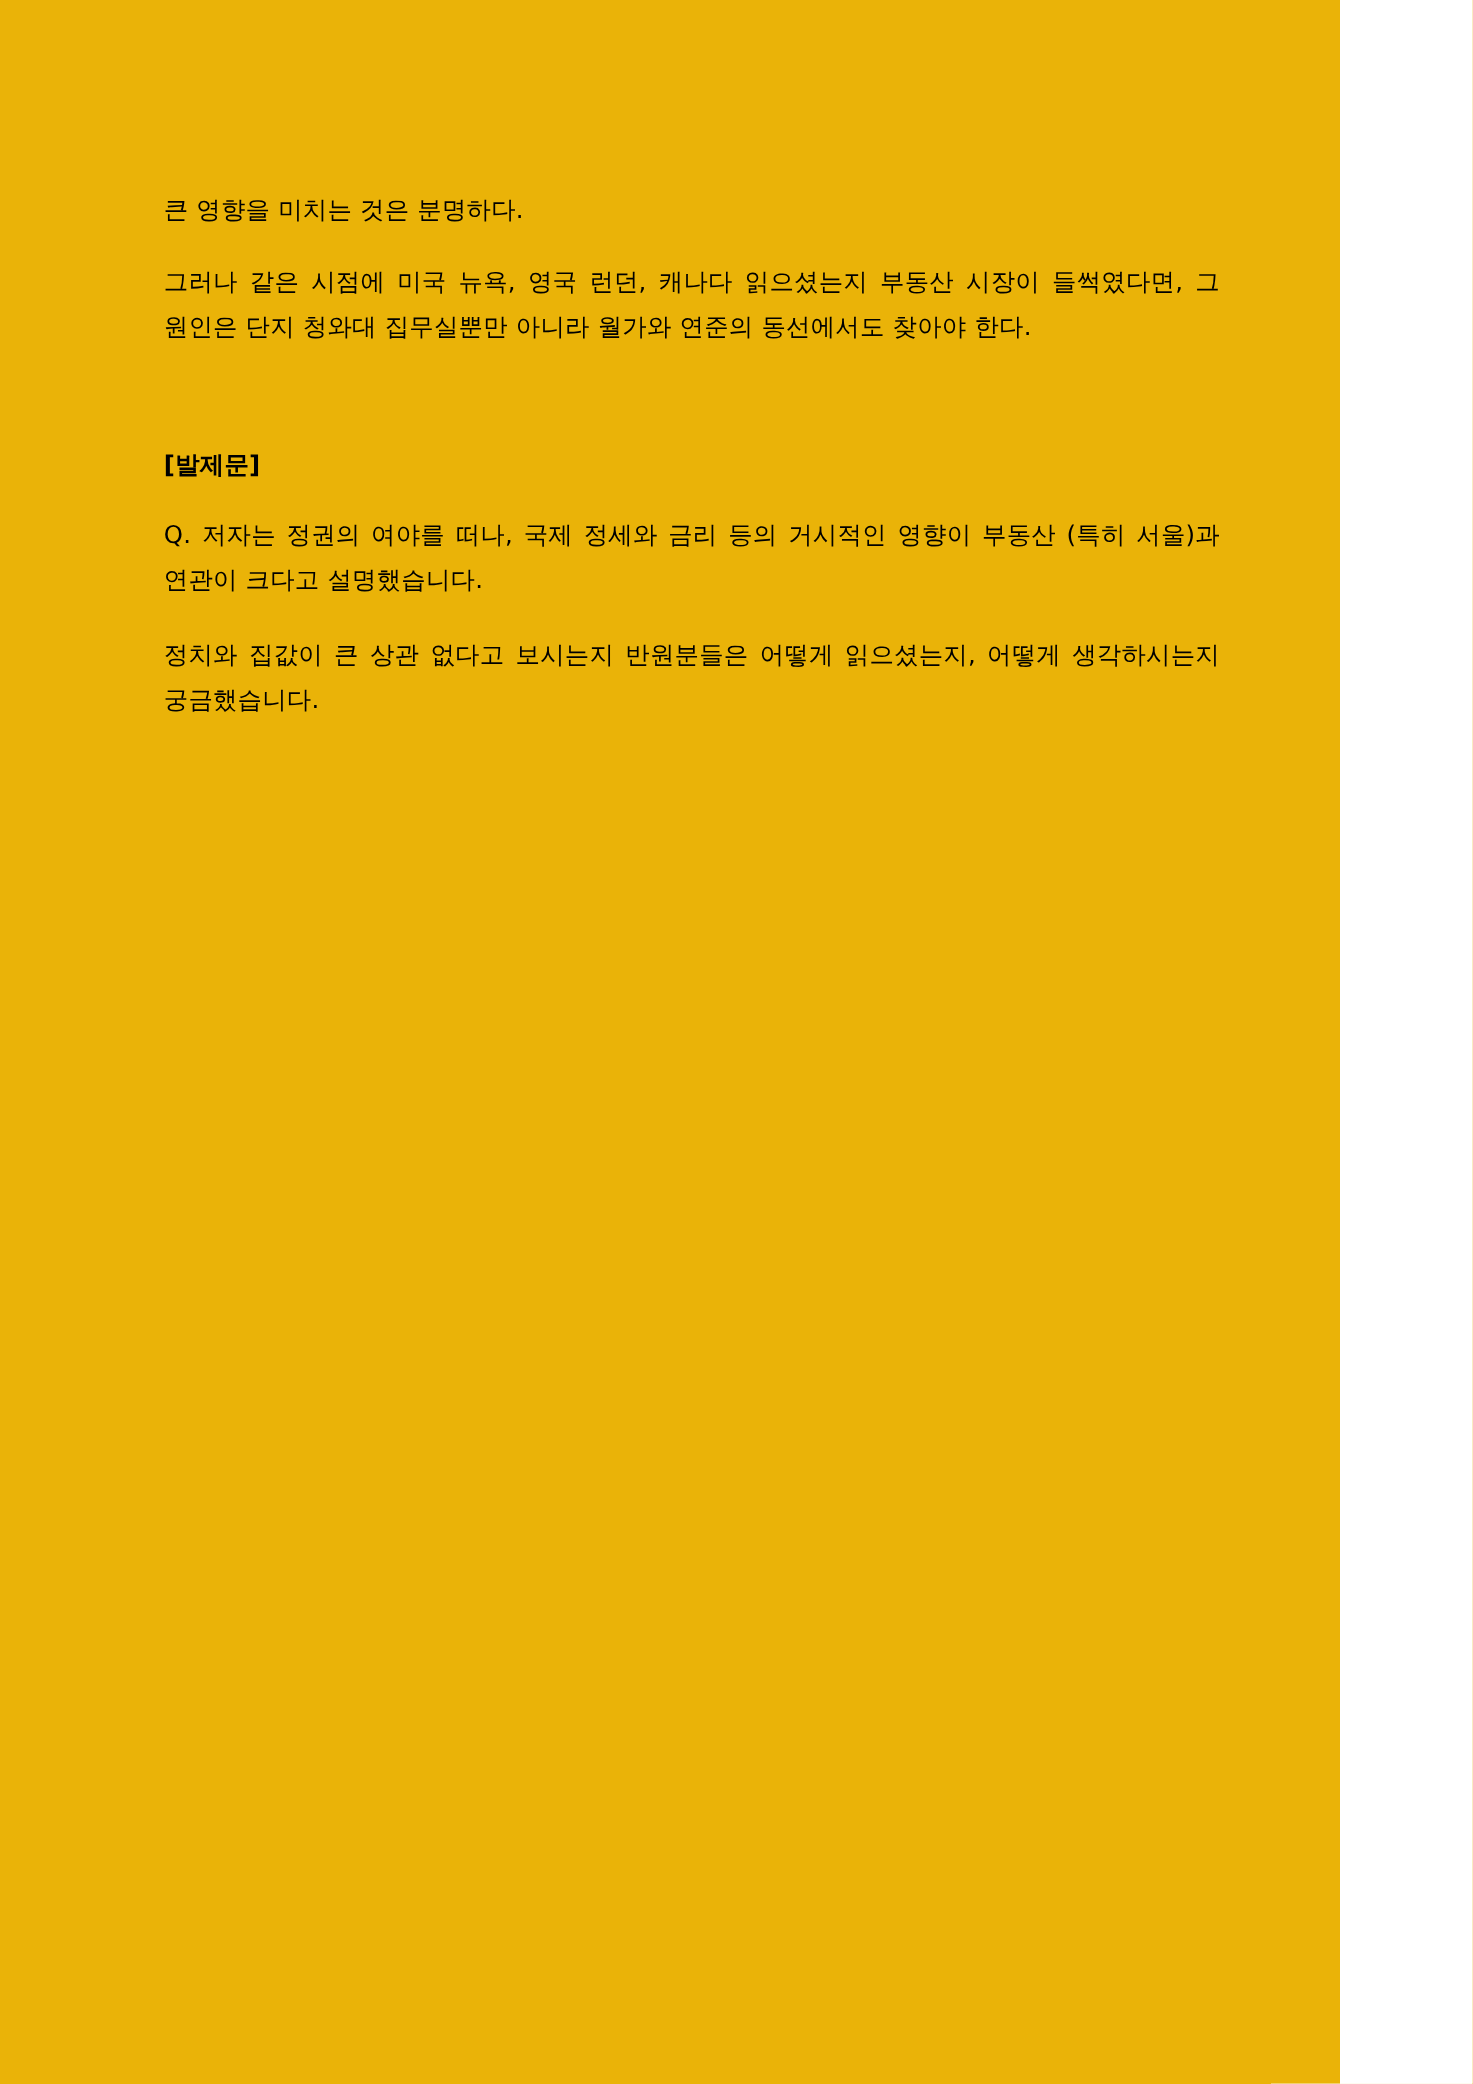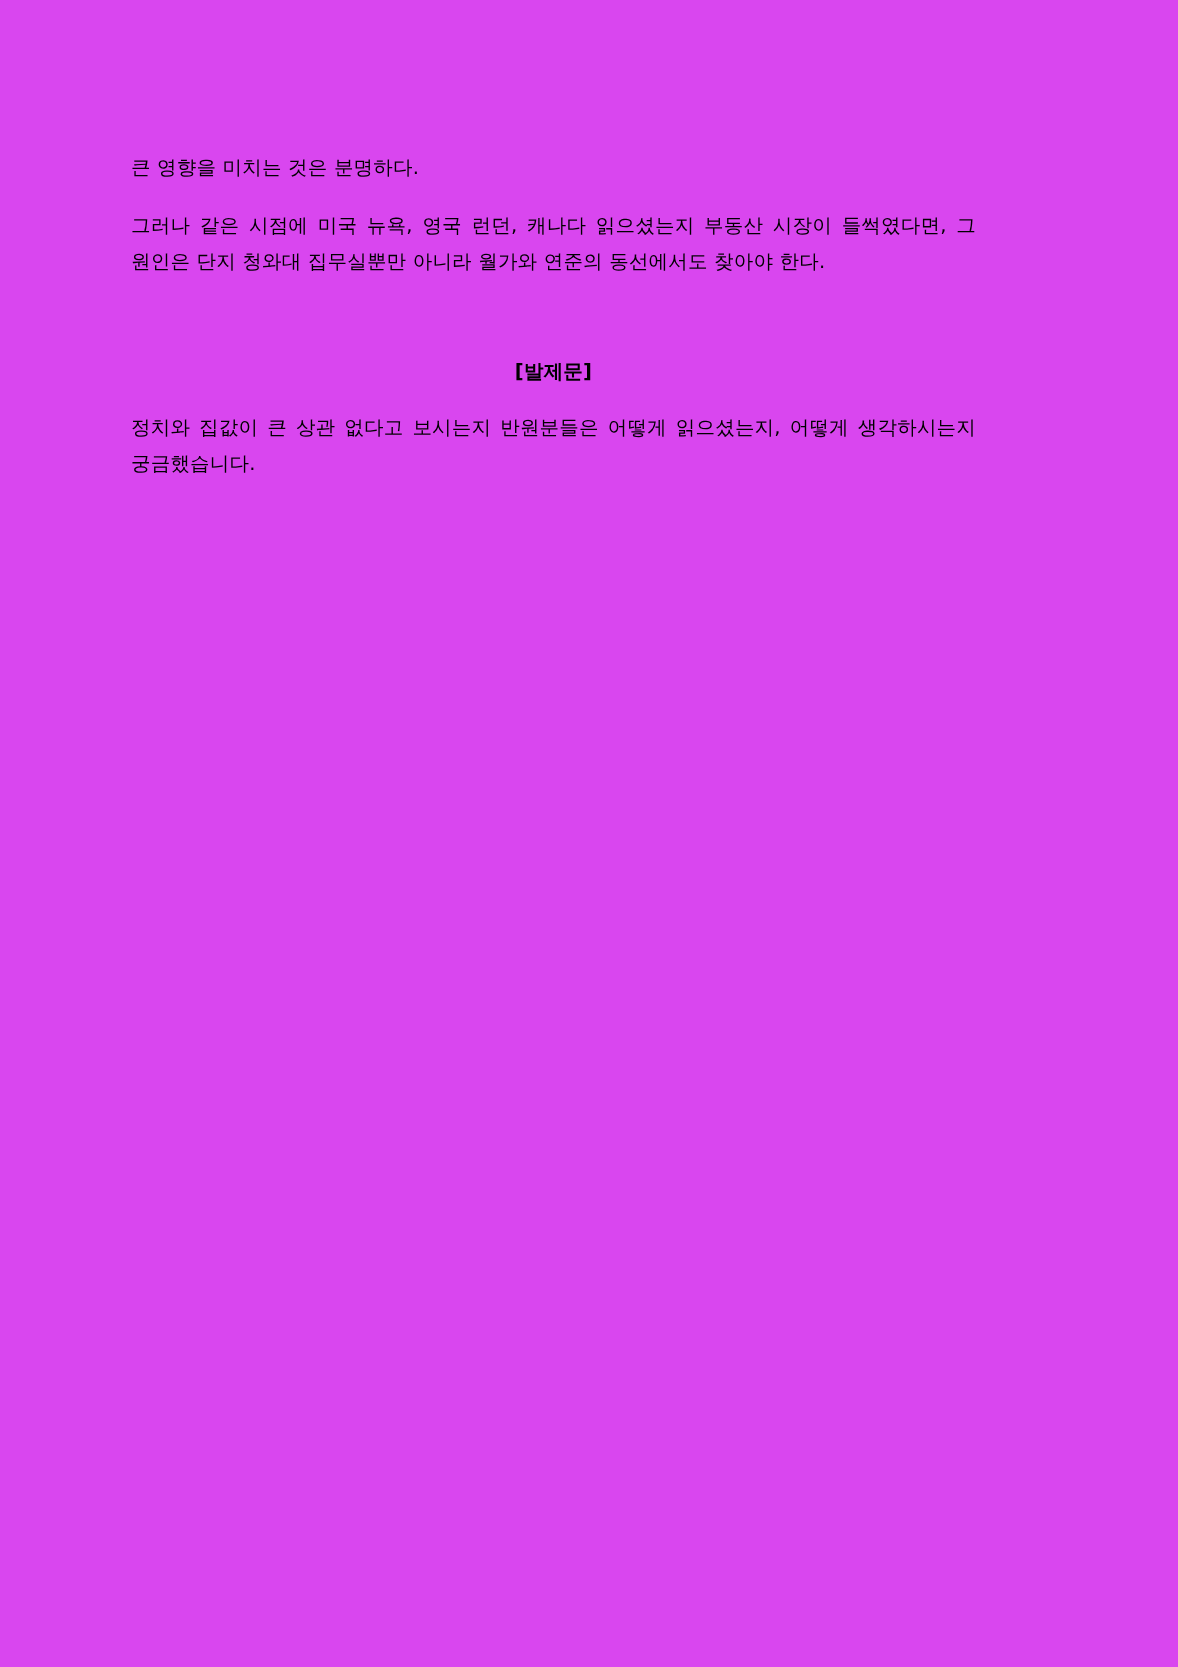--- a/index.html
+++ b/index.html
@@ -10,23 +10,23 @@
   }
   body {
     width: 1178px;
     height: 1667px;
     font-family: "DejaVu Sans", "Liberation Sans", sans-serif;
     color: #000000;
     overflow: hidden;
   }
   .page {
     position: relative;
-    width: 1178px;
+    width: 1072px;
     height: 1667px;
-    background: #d946ef;
+    background: #eab308;
     box-sizing: border-box;
   }
   .content {
     position: absolute;
     left: 131px;
     top: 150px;
     width: 845px;
   }
   .para {
     font-size: 19.5px;
@@ -42,37 +42,37 @@
   }
   .gap-block {
     height: 54px;
   }
   .heading {
     font-size: 19.5px;
     line-height: 32px;
     font-weight: bold;
     margin: 0 0 22px 0;
     letter-spacing: 0.2px;
-    text-align: center;
   }
   .tight {
     margin-bottom: 24px;
   }
 </style>
 </head>
 <body>
 
 <div class="page">
   <div class="content">
 
     <p class="para">큰 영향을 미치는 것은 분명하다.</p>
 
     <p class="para">그러나 같은 시점에 미국 뉴욕, 영국 런던, 캐나다 읽으셨는지 부동산 시장이 들썩였다면, 그 원인은 단지 청와대 집무실뿐만 아니라 월가와 연준의 동선에서도 찾아야 한다.</p>
 
     <div class="gap-block"></div>
 
     <p class="heading">[발제문]</p>
 
+    <p class="para tight">Q. 저자는 정권의 여야를 떠나, 국제 정세와 금리 등의 거시적인 영향이 부동산 (특히 서울)과 연관이 크다고 설명했습니다.</p>
 
     <p class="para">정치와 집값이 큰 상관 없다고 보시는지 반원분들은 어떻게 읽으셨는지, 어떻게 생각하시는지 궁금했습니다.</p>
 
   </div>
 </div>
 
 </body></html>

